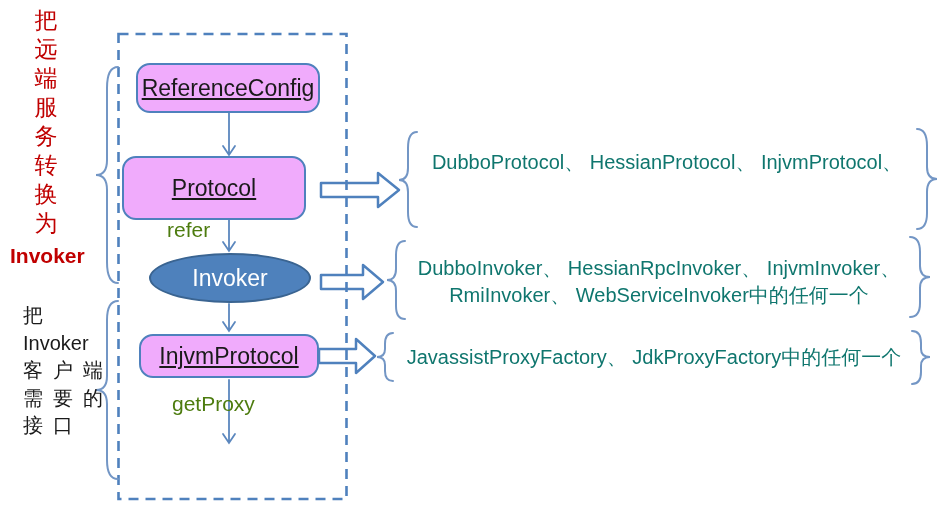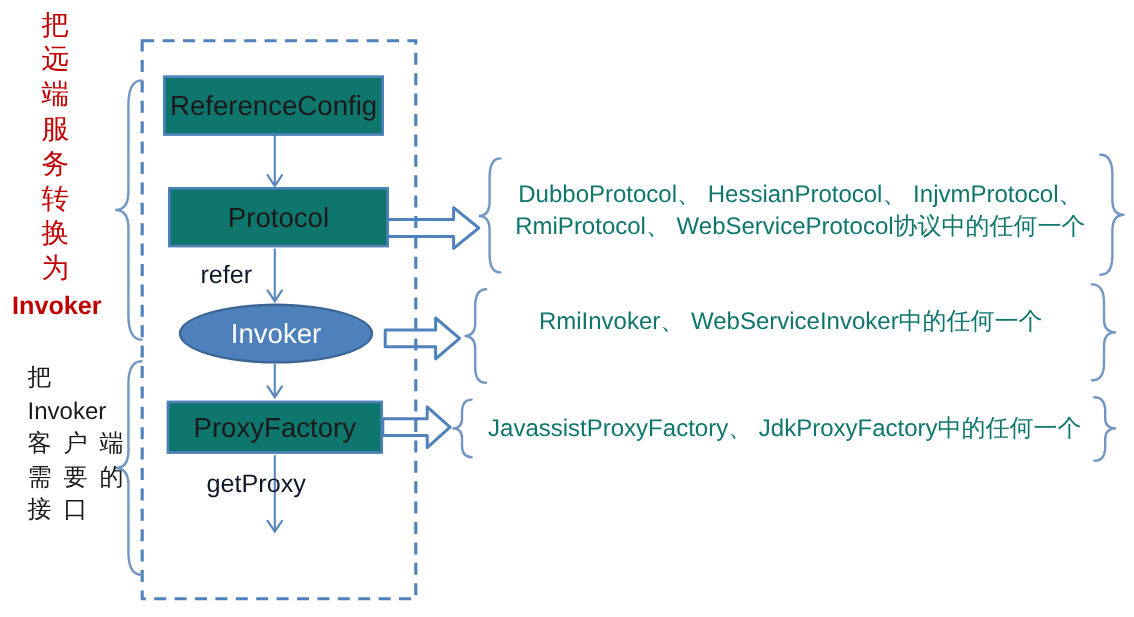--- a/index.html
+++ b/index.html
@@ -10,36 +10,36 @@
   .abs{position:absolute;}
   
   #red-note{left:10px;top:6px;width:72px;text-align:center;color:#C00000;
     font-size:23px;line-height:29px;}
   #red-note .hl{font-weight:bold;font-size:21px;margin-top:3px;letter-spacing:0;}
   
   #black-note{left:23px;top:302px;width:110px;font-size:20px;line-height:27.5px;color:#1a1a1a;text-align:left;}
   .cjk{letter-spacing:10px;}
   
   .node-rect{
-    border:2.5px solid #4F81BD;border-radius:0;background:#0f766e;
+    border:2.5px solid #4F81BD;border-radius:14px;background:#f0abfc;
     display:flex;align-items:center;justify-content:center;
-    font-size:23px;color:#1a1a1a;box-sizing:border-box;
+    font-size:23px;color:#1a1a1a;box-sizing:border-box;text-decoration:underline;
   }
   .node-ellipse{
     background:#4E81BC;border:2.5px solid #3A6491;border-radius:50%;
     display:flex;align-items:center;justify-content:center;
     font-size:23px;color:#ffffff;box-sizing:border-box;
   }
   #node-reference-config{left:136px;top:63px;width:184px;height:50px;}
-  #node-protocol{left:140px;top:156px;width:184px;height:50px;text-align:right;}
+  #node-protocol{left:122px;top:156px;width:184px;height:64px;text-align:right;}
   #node-invoker{left:149px;top:253px;width:162px;height:50px;}
   #node-proxy-factory{left:139px;top:334px;width:180px;height:44px;}
   #node-ref{left:158px;top:446px;width:143px;height:42px;}
   
-  .edge-label{font-size:21px;color:#0f172a;}
+  .edge-label{font-size:21px;color:#4d7c0f;}
   #label-refer{left:167px;top:218px;}
   #label-getproxy{left:128px;top:392px;margin-left:44px;}
   
   .callout{text-align:center;font-size:20px;line-height:27px;color:#0f766e;}
   #callout-protocol{left:420px;top:149px;width:494px;}
   #callout-invoker{left:412px;top:255px;width:494px;}
   #callout-proxyfactory{left:398px;top:344px;width:512px;}
   svg{position:absolute;left:0;top:0;pointer-events:none;}
 </style>
 </head>
@@ -90,29 +90,29 @@
     <div class="cjk">把</div>
     <div>Invoker</div>
     <div class="cjk">客户端</div>
     <div class="cjk">需要的</div>
     <div class="cjk">接口</div>
   </div>
 
   <div class="abs node-rect" id="node-reference-config">ReferenceConfig</div>
   <div class="abs node-rect" id="node-protocol">Protocol</div>
   <div class="abs node-ellipse" id="node-invoker">Invoker</div>
-  <div class="abs node-rect" id="node-proxy-factory">ProxyFactory</div>
+  <div class="abs node-rect" id="node-proxy-factory">InjvmProtocol</div>
 
   <div class="abs edge-label" id="label-refer">refer</div>
   <div class="abs edge-label" id="label-getproxy">getProxy</div>
 
   <div class="abs callout" id="callout-protocol">
     <div>DubboProtocol、 HessianProtocol、 InjvmProtocol、</div>
-    <div>RmiProtocol、 WebServiceProtocol协议中的任何一个</div>
   </div>
   <div class="abs callout" id="callout-invoker">
+    <div>DubboInvoker、 HessianRpcInvoker、 InjvmInvoker、</div>
     <div>RmiInvoker、 WebServiceInvoker中的任何一个</div>
   </div>
   <div class="abs callout" id="callout-proxyfactory">
     <div>JavassistProxyFactory、 JdkProxyFactory中的任何一个</div>
   </div>
 
 </div>
 
 </body></html>

